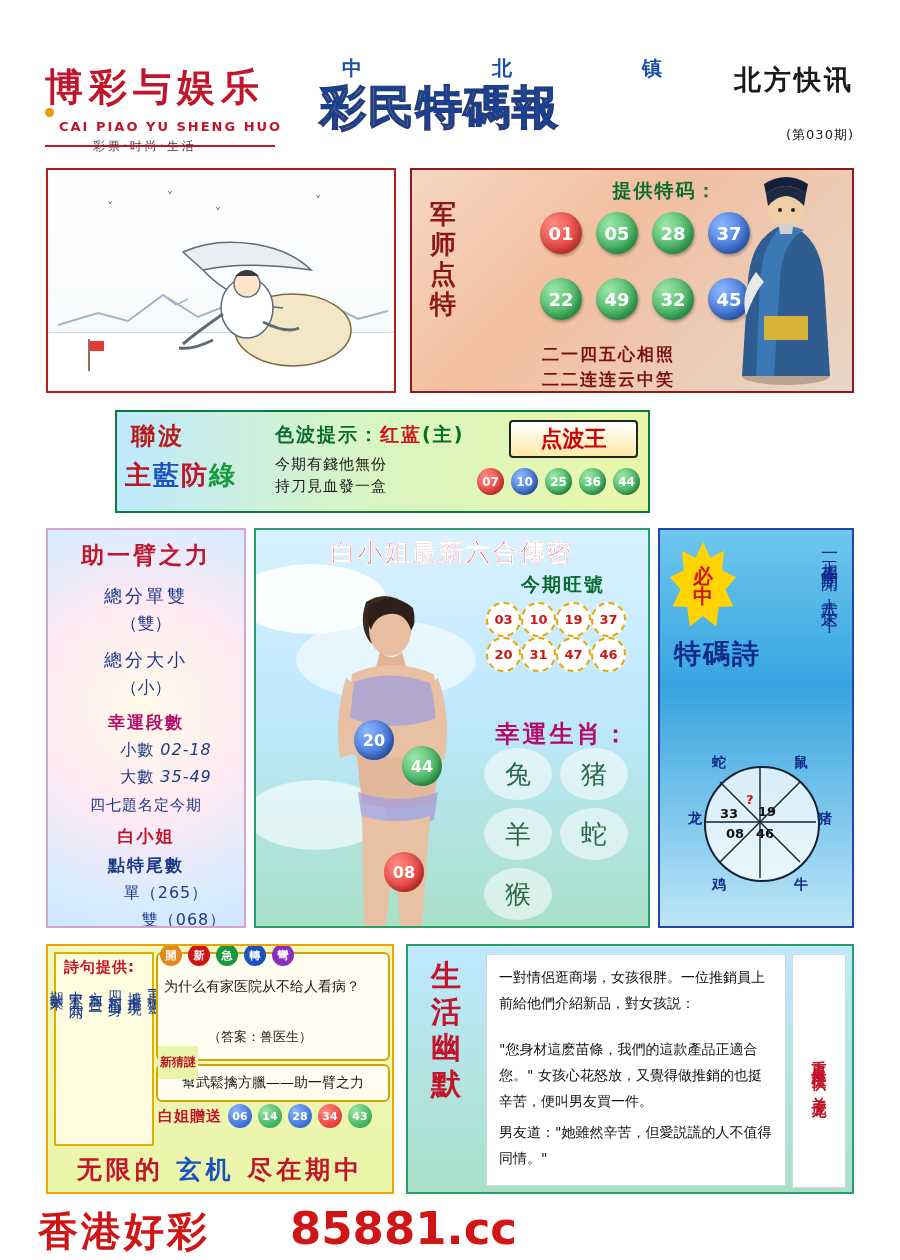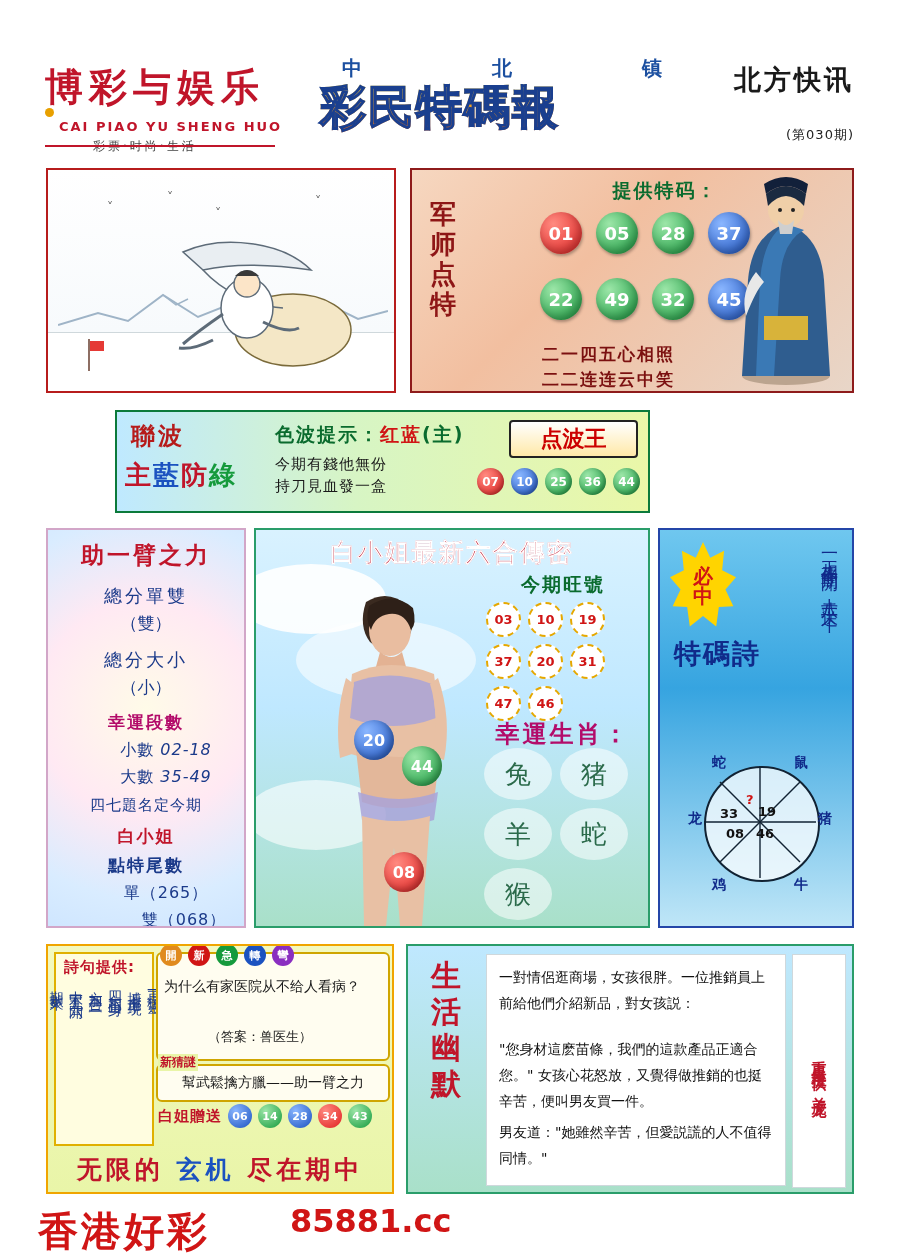--- a/index.html
+++ b/index.html
@@ -98,21 +98,21 @@
   .fortune-name{font-size:17px;font-weight:bold;color:#c0152a;margin-top:10px;letter-spacing:2px;}
 
   
   .lady{left:254px;top:528px;width:396px;height:400px;border:2px solid #2a9d6a;
      background:linear-gradient(#d9f2ff,#bfe8ff 45%,#a9e0c9);overflow:hidden;}
   .lady-title{position:absolute;top:6px;left:0;width:100%;text-align:center;font-size:25px;font-weight:bold;
      color:#c0152a;letter-spacing:2px;-webkit-text-stroke:.5px #fff;}
   .cloud{position:absolute;background:#fff;border-radius:50%;opacity:.9;}
   .lady-photo{position:absolute;left:50px;top:48px;width:175px;height:348px;}
   .hot-title{position:absolute;left:232px;top:42px;width:150px;text-align:center;font-size:19px;font-weight:bold;color:#0a6b2e;letter-spacing:2px;}
-  .hot-nums{position:absolute;left:230px;top:72px;width:160px;display:flex;flex-wrap:wrap;gap:7px;}
+  .hot-nums{position:absolute;left:230px;top:72px;width:160px;display:flex;flex-wrap:wrap;}
   .hot-num{width:31px;height:31px;border-radius:50%;display:flex;align-items:center;justify-content:center;
      font-size:13px;font-weight:bold;color:#d01515;background:#fff;border:2px dashed #e6a800;}
   .zodiac-title{position:absolute;left:232px;top:188px;width:150px;text-align:center;font-size:24px;font-weight:bold;color:#b30c6a;letter-spacing:3px;}
   .zodiac-grid{position:absolute;left:228px;top:218px;width:160px;display:flex;flex-wrap:wrap;gap:8px;}
   .zod{width:68px;height:52px;border-radius:50%;background:rgba(255,255,255,.55);display:flex;align-items:center;justify-content:center;
      font-size:26px;color:#2a6a4a;}
   .ballnum{position:absolute;width:40px;height:40px;border-radius:50%;display:flex;align-items:center;justify-content:center;
      font-size:16px;font-weight:bold;color:#fff;box-shadow:inset -3px -3px 7px rgba(0,0,0,.3);}
 
   
@@ -137,40 +137,40 @@
   .riddle-l-title{position:absolute;left:8px;top:4px;font-size:15px;font-weight:bold;color:#c0152a;letter-spacing:1px;}
   .riddle-cols{position:absolute;left:4px;top:26px;width:90px;display:flex;flex-direction:row-reverse;justify-content:center;gap:2px;}
   .rcol{writing-mode:vertical-rl;font-size:14px;color:#1b3a8a;letter-spacing:3px;line-height:1.25;}
   .riddle-right{position:absolute;left:108px;top:6px;width:230px;height:105px;border:2px solid #cfa500;border-radius:6px;background:#fffdf0;}
   .riddle-tags{position:absolute;left:112px;top:-2px;display:flex;gap:6px;}
   .rtag{width:22px;height:22px;border-radius:50%;display:flex;align-items:center;justify-content:center;font-size:11px;color:#fff;font-weight:bold;}
   .riddle-q{position:absolute;left:116px;top:30px;width:215px;font-size:14px;color:#1a1a1a;line-height:1.5;}
   .riddle-a{position:absolute;left:116px;top:82px;font-size:13px;color:#1a1a1a;margin-left:44px;}
   .riddle-mid{position:absolute;left:108px;top:118px;width:230px;height:34px;border:2px solid #cfa500;border-radius:6px;background:#fffdf0;
      display:flex;align-items:center;justify-content:center;font-size:14px;color:#1a1a1a;}
-  .riddle-mid-tag{position:absolute;left:110px;top:108px;font-size:12px;font-weight:bold;color:#c0152a;background:#e9f5a8;padding:0 2px;}
+  .riddle-mid-tag{position:absolute;left:110px;top:100px;font-size:12px;font-weight:bold;color:#c0152a;background:#e9f5a8;padding:8px 2px;}
   .gift-row{position:absolute;left:110px;top:158px;display:flex;align-items:center;gap:6px;}
   .gift-label{font-size:15px;font-weight:bold;color:#c0152a;letter-spacing:1px;}
   .gball{width:24px;height:24px;border-radius:50%;display:flex;align-items:center;justify-content:center;font-size:11px;font-weight:bold;color:#fff;}
   .riddle-bottom{position:absolute;left:0;bottom:6px;width:100%;text-align:center;font-size:25px;font-weight:bold;letter-spacing:4px;}
 
   
   .humor{left:406px;top:944px;width:448px;height:250px;border:2px solid #2a9d6a;
      background:linear-gradient(#bfe8ff,#a9e0c9);overflow:hidden;}
   .humor-title{position:absolute;left:10px;top:12px;width:56px;font-size:30px;font-weight:bold;color:#c0152a;line-height:1.2;text-align:center;}
   .humor-body{position:absolute;left:78px;top:8px;width:300px;height:232px;background:#fff;border:1px solid #cfd8dc;
      padding:10px 12px;box-sizing:border-box;font-size:14px;color:#111;line-height:1.85;}
   .humor-right{position:absolute;right:6px;top:8px;width:52px;height:232px;background:#fff;border:1px solid #cfd8dc;
      display:flex;align-items:center;justify-content:center;}
   .humor-right .v{writing-mode:vertical-rl;font-size:15px;font-weight:bold;color:#c0152a;letter-spacing:3px;line-height:1.6;}
 
   
   .footer{position:absolute;left:0;bottom:0;width:900px;height:64px;background:#fff;}
   .fw-cn{position:absolute;left:38px;top:8px;font-size:40px;font-weight:bold;color:#d01515;letter-spacing:3px;}
-  .fw-num{position:absolute;left:290px;top:6px;font-size:32px;font-weight:bold;color:#d01515;font-family:"DejaVu Sans",sans-serif;}
+  .fw-num{position:absolute;left:290px;top:6px;font-size:45px;font-weight:bold;color:#d01515;font-family:"DejaVu Sans",sans-serif;}
 </style>
 </head>
 <body>
 
 <div class="page">
 
   <div class="header">
     <div class="brand">
       <div class="brand-dot"></div>
       <div class="brand-cn">博彩与娱乐</div>

